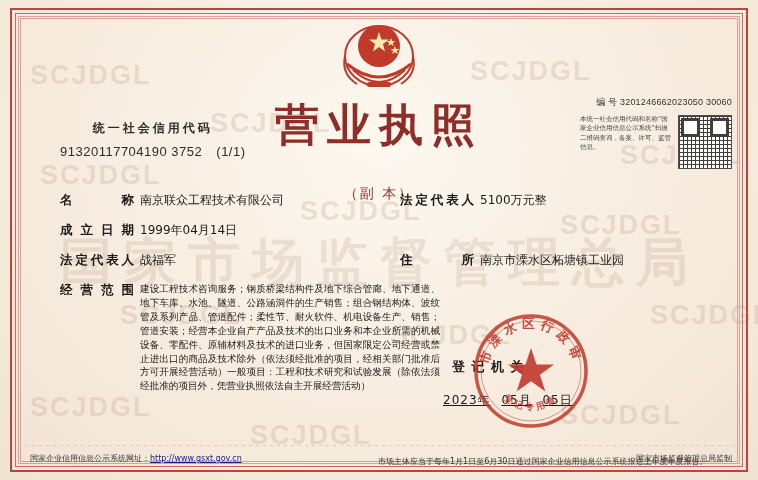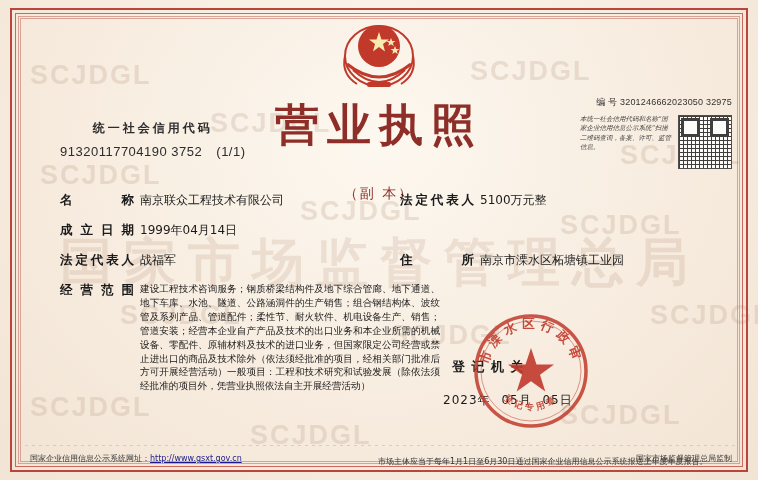--- a/index.html
+++ b/index.html
@@ -80,21 +80,21 @@
   .code-value .copy{margin-left:14px;}
   
   .topright{
     position:absolute;right:26px;top:96px;width:210px;text-align:right;
   }
   .reg-no{
     font-size:9px;color:#333;letter-spacing:.2px;
     font-family:"Liberation Sans",sans-serif;
   }
   .qr-wrap{
-    margin-top:6px;display:flex;justify-content:flex-end;align-items:flex-start;gap:6px;font-style:italic;
+    margin-top:6px;display:flex;justify-content:flex-end;align-items:flex-start;gap:6px;
   }
   .qr{
     width:52px;height:52px;background:#fff;
     background-image:
       linear-gradient(90deg,#222 1px,transparent 1px),
       linear-gradient(#222 1px,transparent 1px);
     background-size:4px 4px;
     border:1px solid #333;
     position:relative;opacity:.85;
   }
@@ -143,21 +143,21 @@
   .registry{
     position:absolute;left:452px;top:358px;
     font-family:"DejaVu Sans","Liberation Sans",sans-serif;
     font-size:13px;font-weight:bold;color:#1a1a1a;letter-spacing:1px;
   }
   .issue-date{
     position:absolute;left:440px;top:392px;
     font-family:"DejaVu Sans","Liberation Sans",sans-serif;
     font-size:12px;color:#1a1a1a;letter-spacing:1px;
   }
-  .issue-date span{margin:0 3px;}
+  .issue-date span{margin:0 3px;text-decoration:underline;}
   .seal{
     position:absolute;left:470px;top:310px;width:122px;height:122px;
   }
   
   .footer-left{
     position:absolute;left:30px;bottom:16px;
     font-size:8px;color:#333;
     font-family:"DejaVu Sans","Liberation Sans",sans-serif;
   }
   .footer-left a{color:#1a1a8c;}
@@ -222,21 +222,21 @@
   <div class="subtitle">（副 本）</div>
 
   <div class="code-block">
     <div class="code-label">统一社会信用代码</div>
     <div class="code-value">
       <span>91320117704190 3752</span><span class="copy">(1/1)</span>
     </div>
   </div>
 
   <div class="topright">
-    <div class="reg-no">编 号 3201246662023050 32975</div>
+    <div class="reg-no">编 号 3201246662023050 30060</div>
     <div class="qr-wrap">
       <div class="qr-note">本统一社会信用代码和名称“国家企业信用信息公示系统”扫描二维码查询，备案、许可、监管信息。</div>
       <div class="qr"></div>
     </div>
   </div>
 
   <div class="fields">
 
     <div class="row">
       <div class="col-l">

